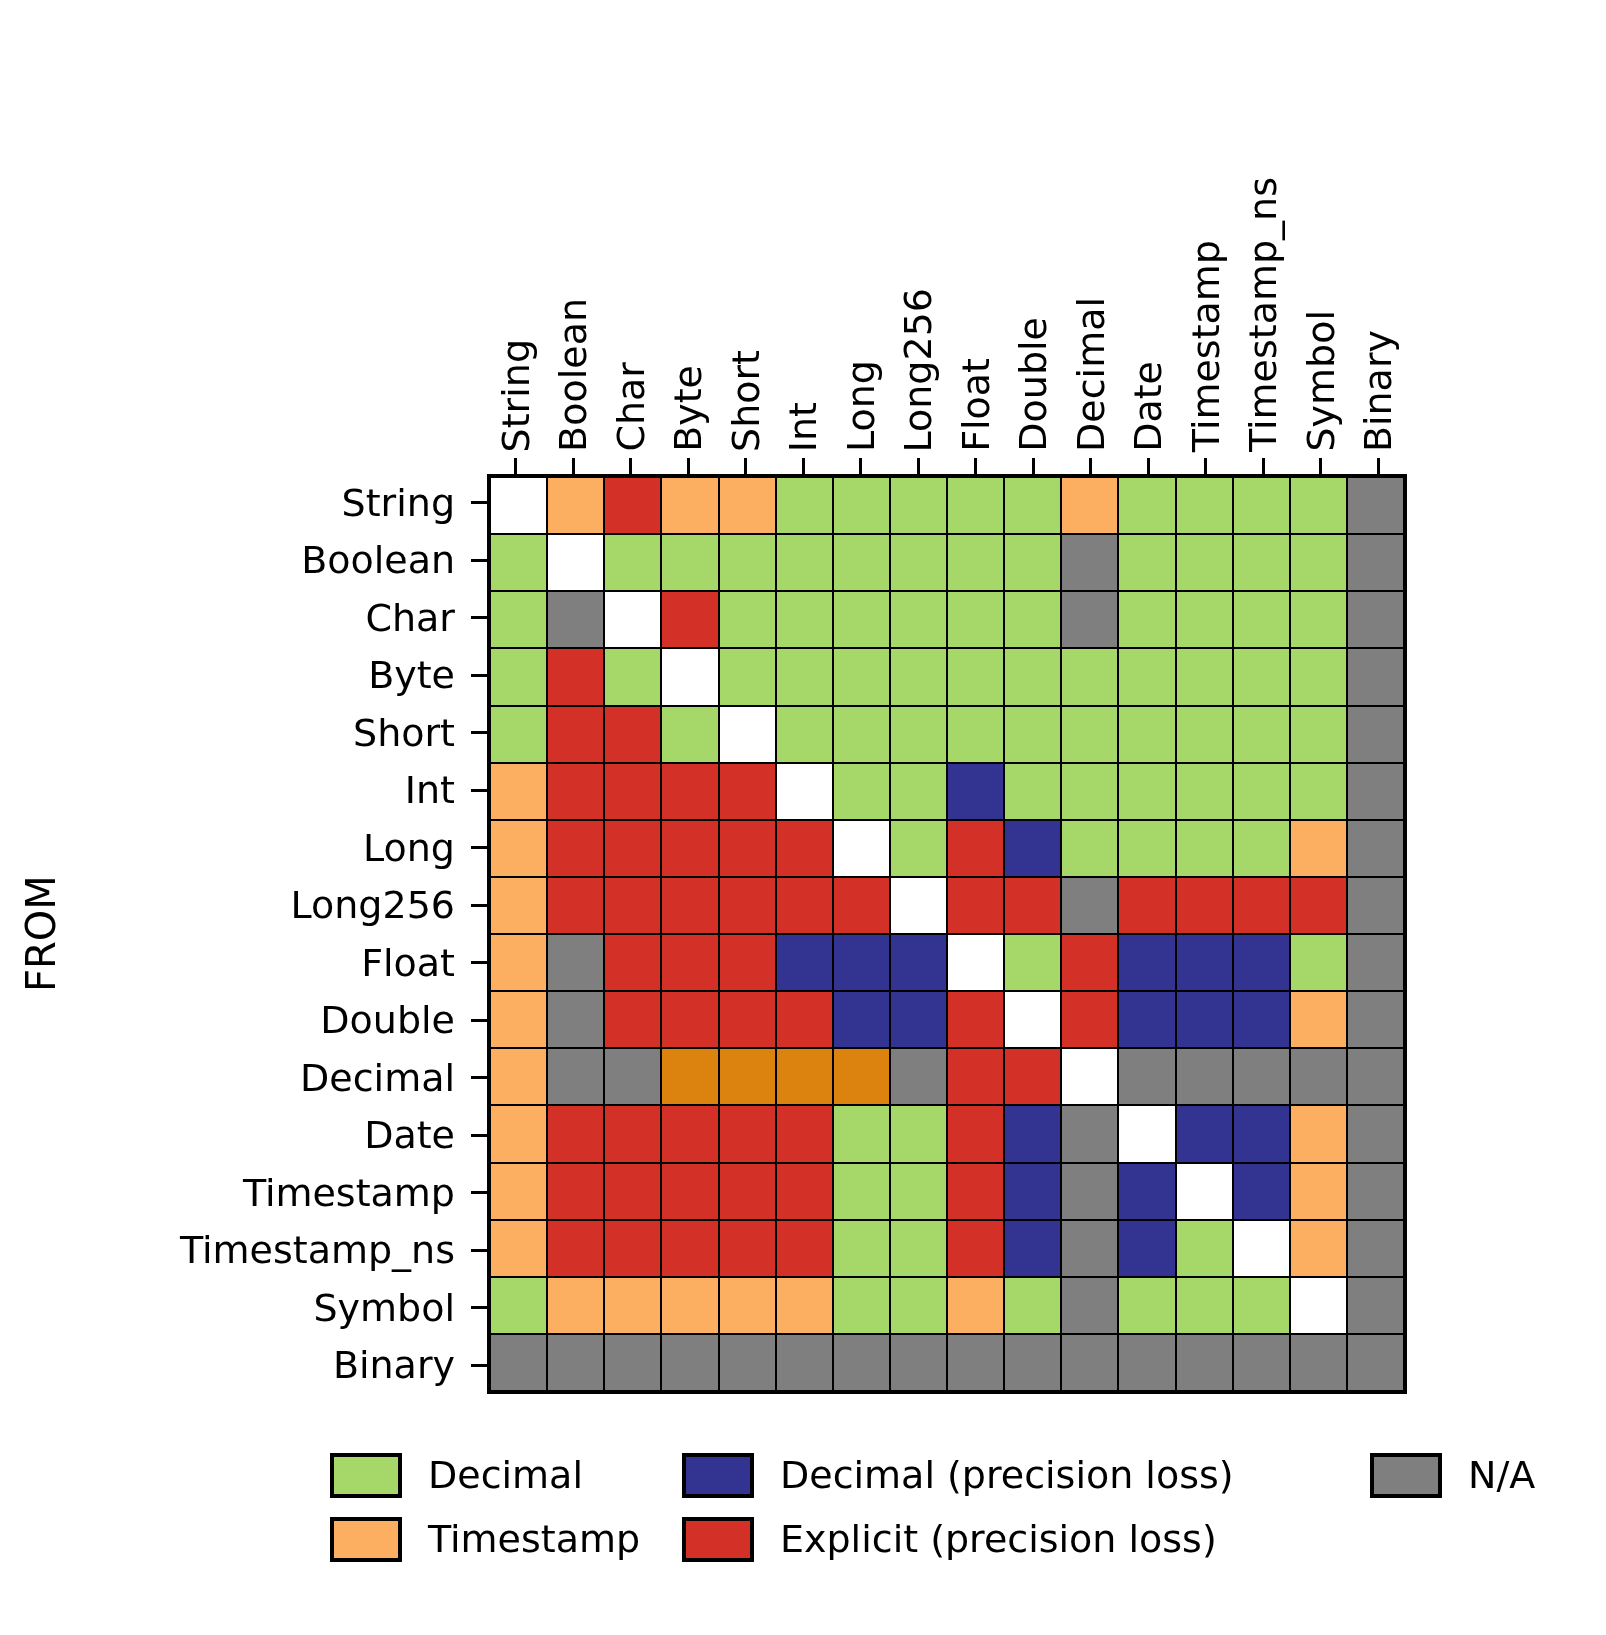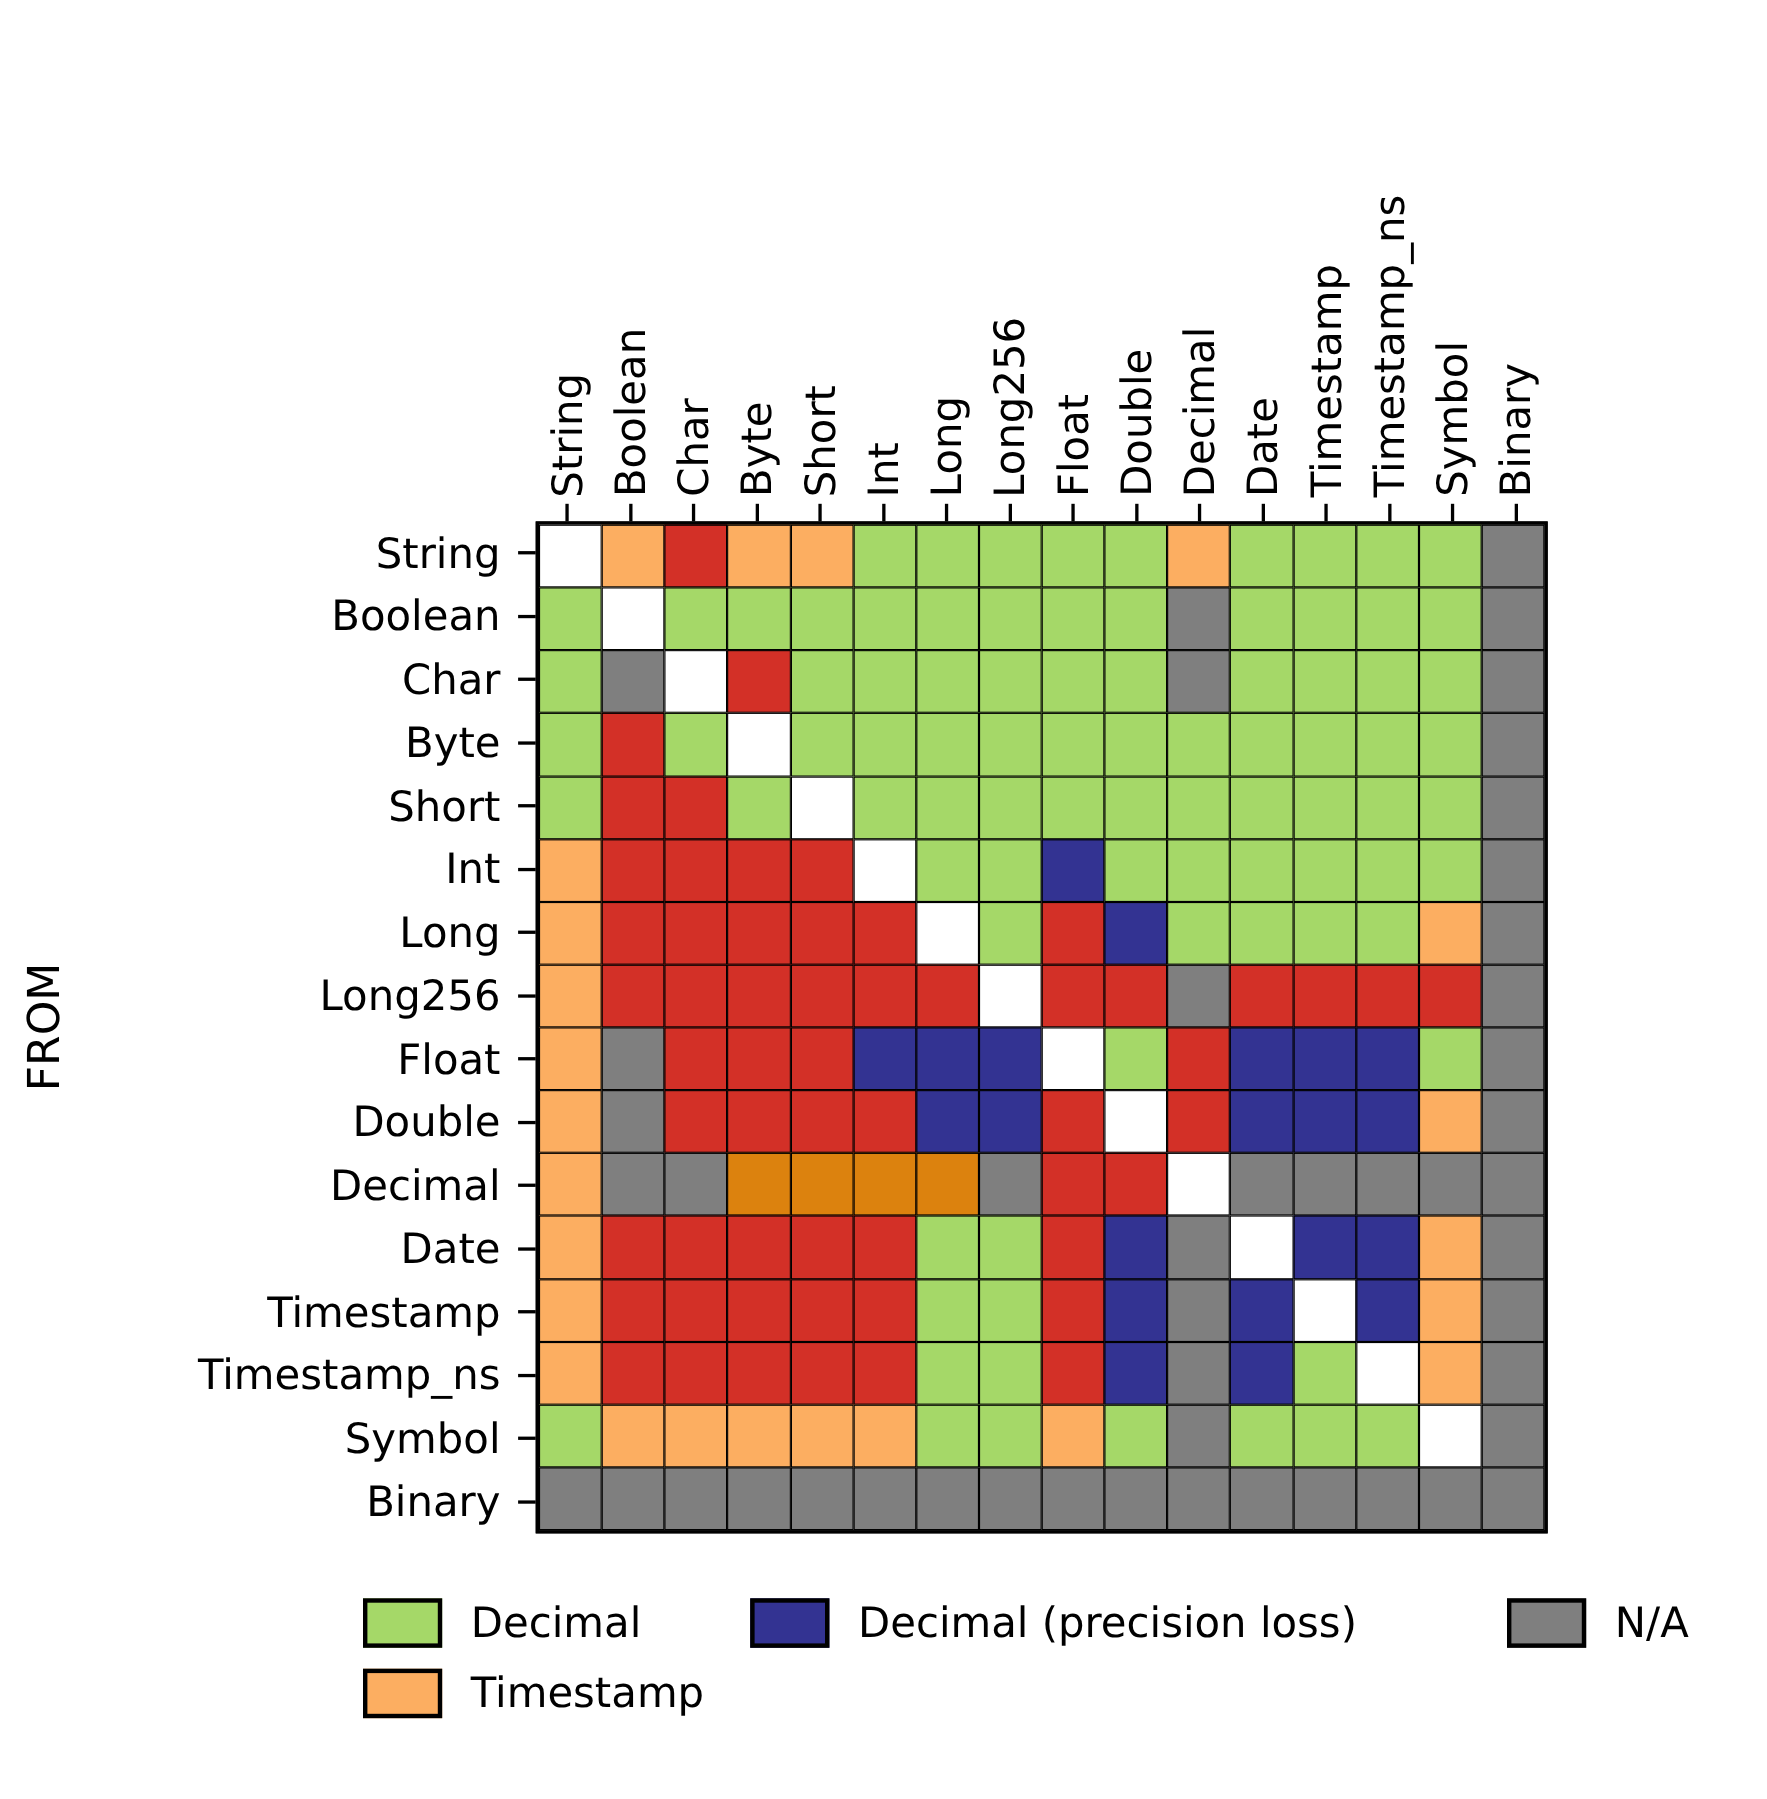--- a/index.html
+++ b/index.html
@@ -421,14 +421,18 @@
         <div class="legend-label">Decimal (precision loss)</div>
       </div>
       <div class="legend-item">
         <div class="swatch" style="background: rgb(127, 127, 127);"></div>
         <div class="legend-label">N/A</div>
       </div>
       <div class="legend-item">
         <div class="swatch" style="background: rgb(252, 174, 97);"></div>
         <div class="legend-label">Timestamp</div>
       </div>
+      <div class="legend-item">
+        <div class="swatch" style="background: rgb(211, 48, 39);"></div>
+        <div class="legend-label">Explicit (precision loss)</div>
+      </div>
     </div>
 </div>
 
 </body></html>

